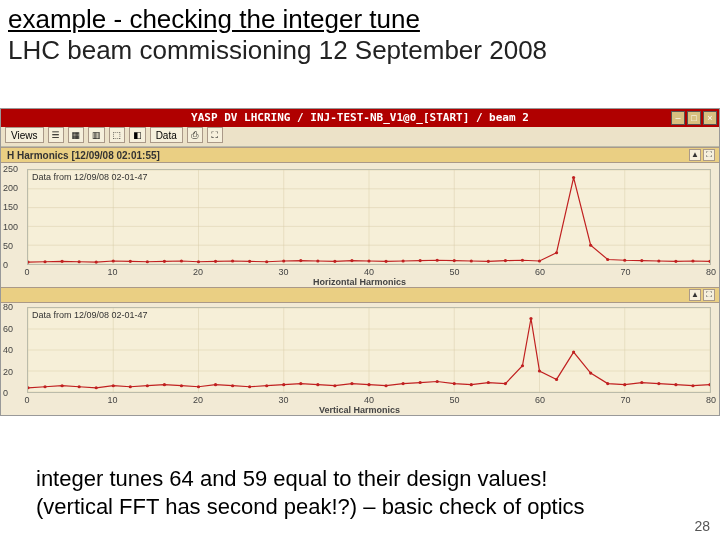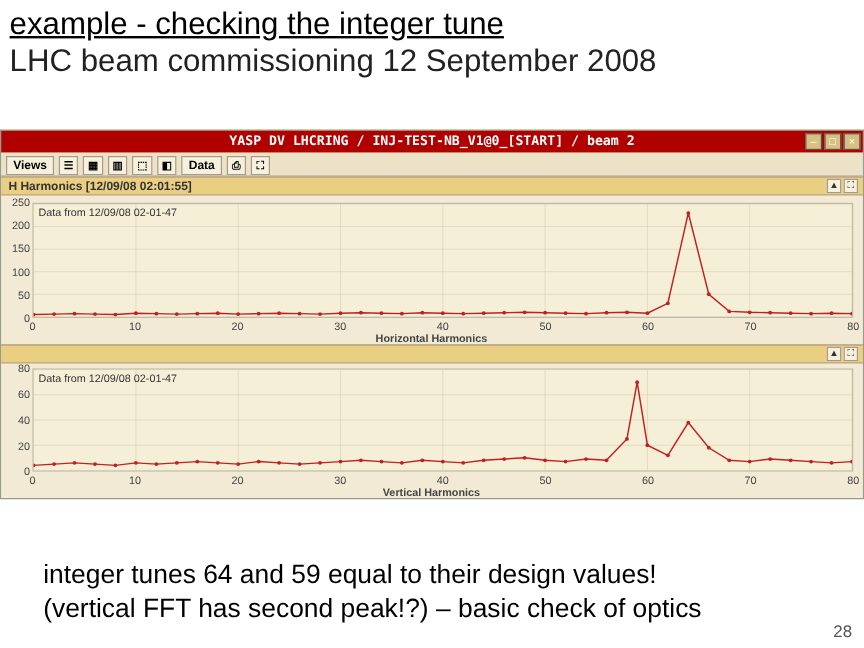--- a/index.html
+++ b/index.html
@@ -1,37 +1,37 @@
 <!DOCTYPE html>
 <html><head>
 <meta charset="utf-8">
 <style>
   * { box-sizing: border-box; margin: 0; padding: 0; }
   body { width: 720px; height: 540px; background: #fff; font-family: Arial, sans-serif; position: relative; overflow: hidden; }
   .slide-title { padding: 4px 8px 0; }
   .slide-title .t1 { font-size: 26px; color: #000; text-decoration: underline; }
   .slide-title .t2 { font-size: 26px; color: #222; }
   .author { position: absolute; top: 86px; right: 28px; font-weight: bold; font-style: italic; font-size: 14px; margin-top: 20px; }
-  .app { position: absolute; top: 108px; left: 0; width: 720px; background: #bef264; border: 1px solid #999; }
+  .app { position: absolute; top: 108px; left: 0; width: 720px; background: #b91c1c; border: 1px solid #999; }
   .titlebar { height: 18px; background: #b00000; color: #fff; font: bold 11px monospace; text-align: center; line-height: 18px; position: relative; }
   .wincontrols { position: absolute; right: 2px; top: 2px; display: flex; gap: 2px; }
   .wc { width: 14px; height: 14px; background: #d8c080; border: 1px solid #555; font: 9px/12px sans-serif; text-align: center; }
-  .toolbar { height: 20px; background: #ece2c8; border-bottom: 1px solid #bba; display: flex; align-items: flex-end; gap: 4px; padding: 0 4px; font-weight: bold; }
+  .toolbar { height: 20px; background: #ece2c8; border-bottom: 1px solid #bba; display: flex; align-items: flex-start; gap: 4px; padding: 0 4px; }
   .tb-btn { height: 16px; min-width: 16px; background: #f6f0dc; border: 1px solid #a98; font-size: 9px; display: flex; align-items: center; justify-content: center; padding: 0 3px; }
   .tb-label { font-size: 10px; padding: 0 2px; }
   .pane-hdr { height: 16px; background: #eacf83; border-top: 1px solid #a98; border-bottom: 1px solid #a98; display: flex; align-items: center; font: bold 10px sans-serif; padding: 0 6px; color: #333; position: relative; }
   .pane-ctrl { position: absolute; right: 4px; top: 1px; display: flex; gap: 2px; }
   .pc { width: 12px; height: 12px; background: #f6f0dc; border: 1px solid #a98; font: 8px/10px sans-serif; text-align: center; }
   .chart { position: relative; background: #f2ead5; }
   .chart.h { height: 124px; }
   .chart.v { height: 112px; }
   .plot { position: absolute; background: #f6efd8; border: 1px solid #bba; }
   .chart.h .plot { left: 26px; top: 6px; right: 8px; bottom: 22px; }
   .chart.v .plot { left: 26px; top: 4px; right: 8px; bottom: 22px; }
-  .ytick { position: absolute; left: 2px; width: 22px; text-align: right; font: 9px sans-serif; color: #444; transform: translateY(-50%); }
+  .ytick { position: absolute; left: 2px; width: 22px; text-align: left; font: 9px sans-serif; color: #444; transform: translateY(-50%); }
   .xtick { position: absolute; bottom: 10px; font: 9px sans-serif; color: #444; transform: translateX(-50%); }
   .xlabel { position: absolute; bottom: 0; left: 0; right: 1px; text-align: center; font: bold 9px sans-serif; color: #444; }
   .data-ann { position: absolute; font: 9px sans-serif; color: #333; }
   svg.line { position: absolute; left: 0; top: 0; width: 100%; height: 100%; }
   .caption { position: absolute; left: 36px; bottom: 20px; font-size: 22px; line-height: 1.25; }
   .pgnum { position: absolute; right: 10px; bottom: 6px; font-size: 14px; color: #555; }
 </style>
 </head>
 <body>
 

